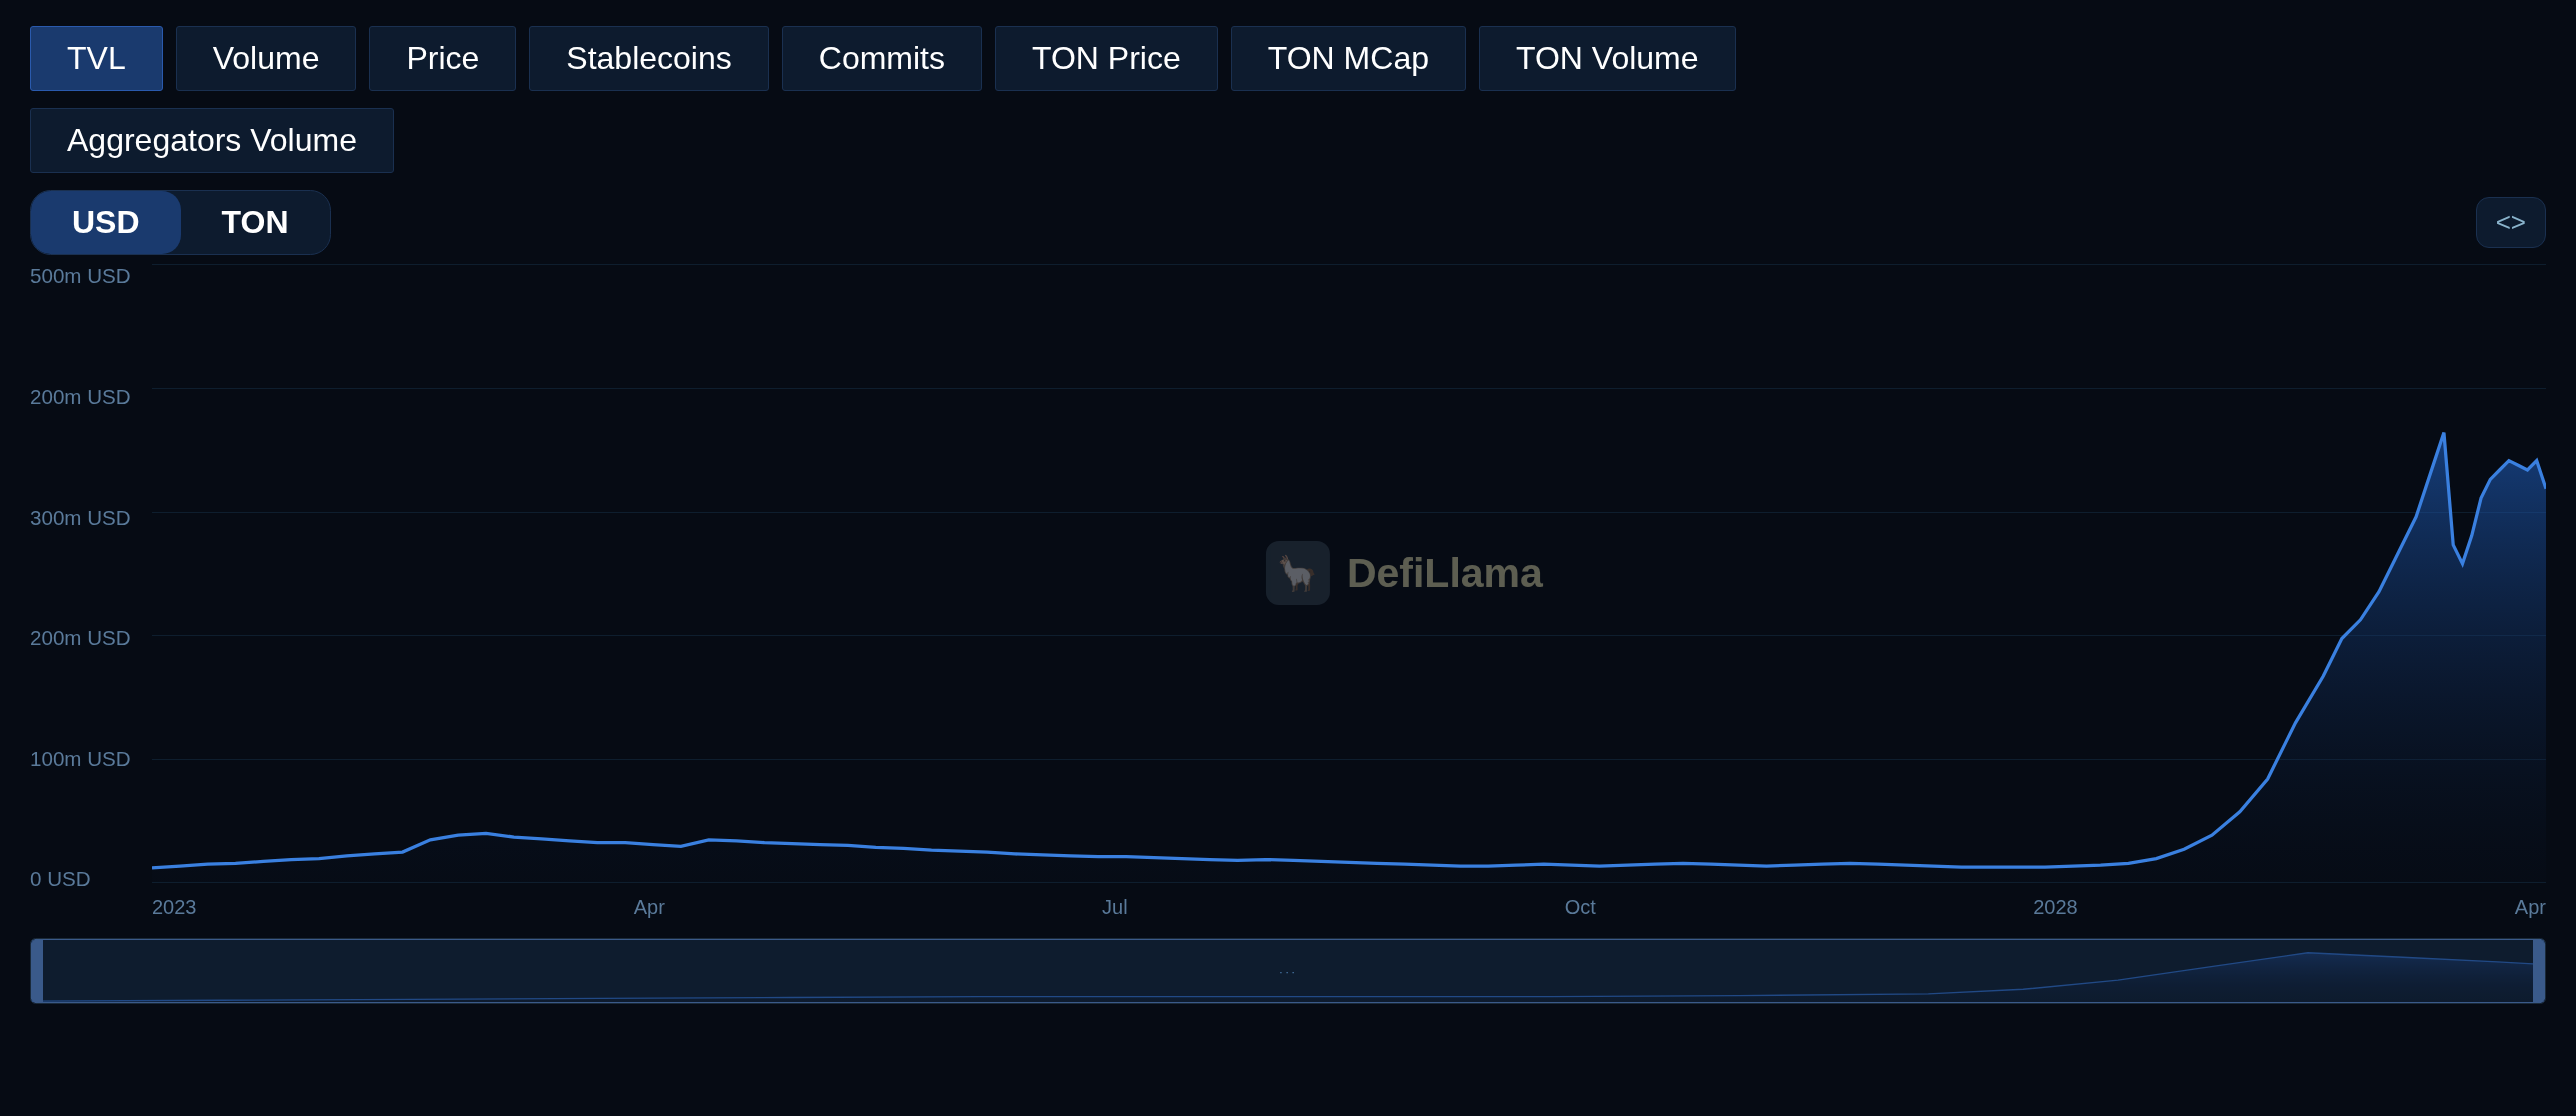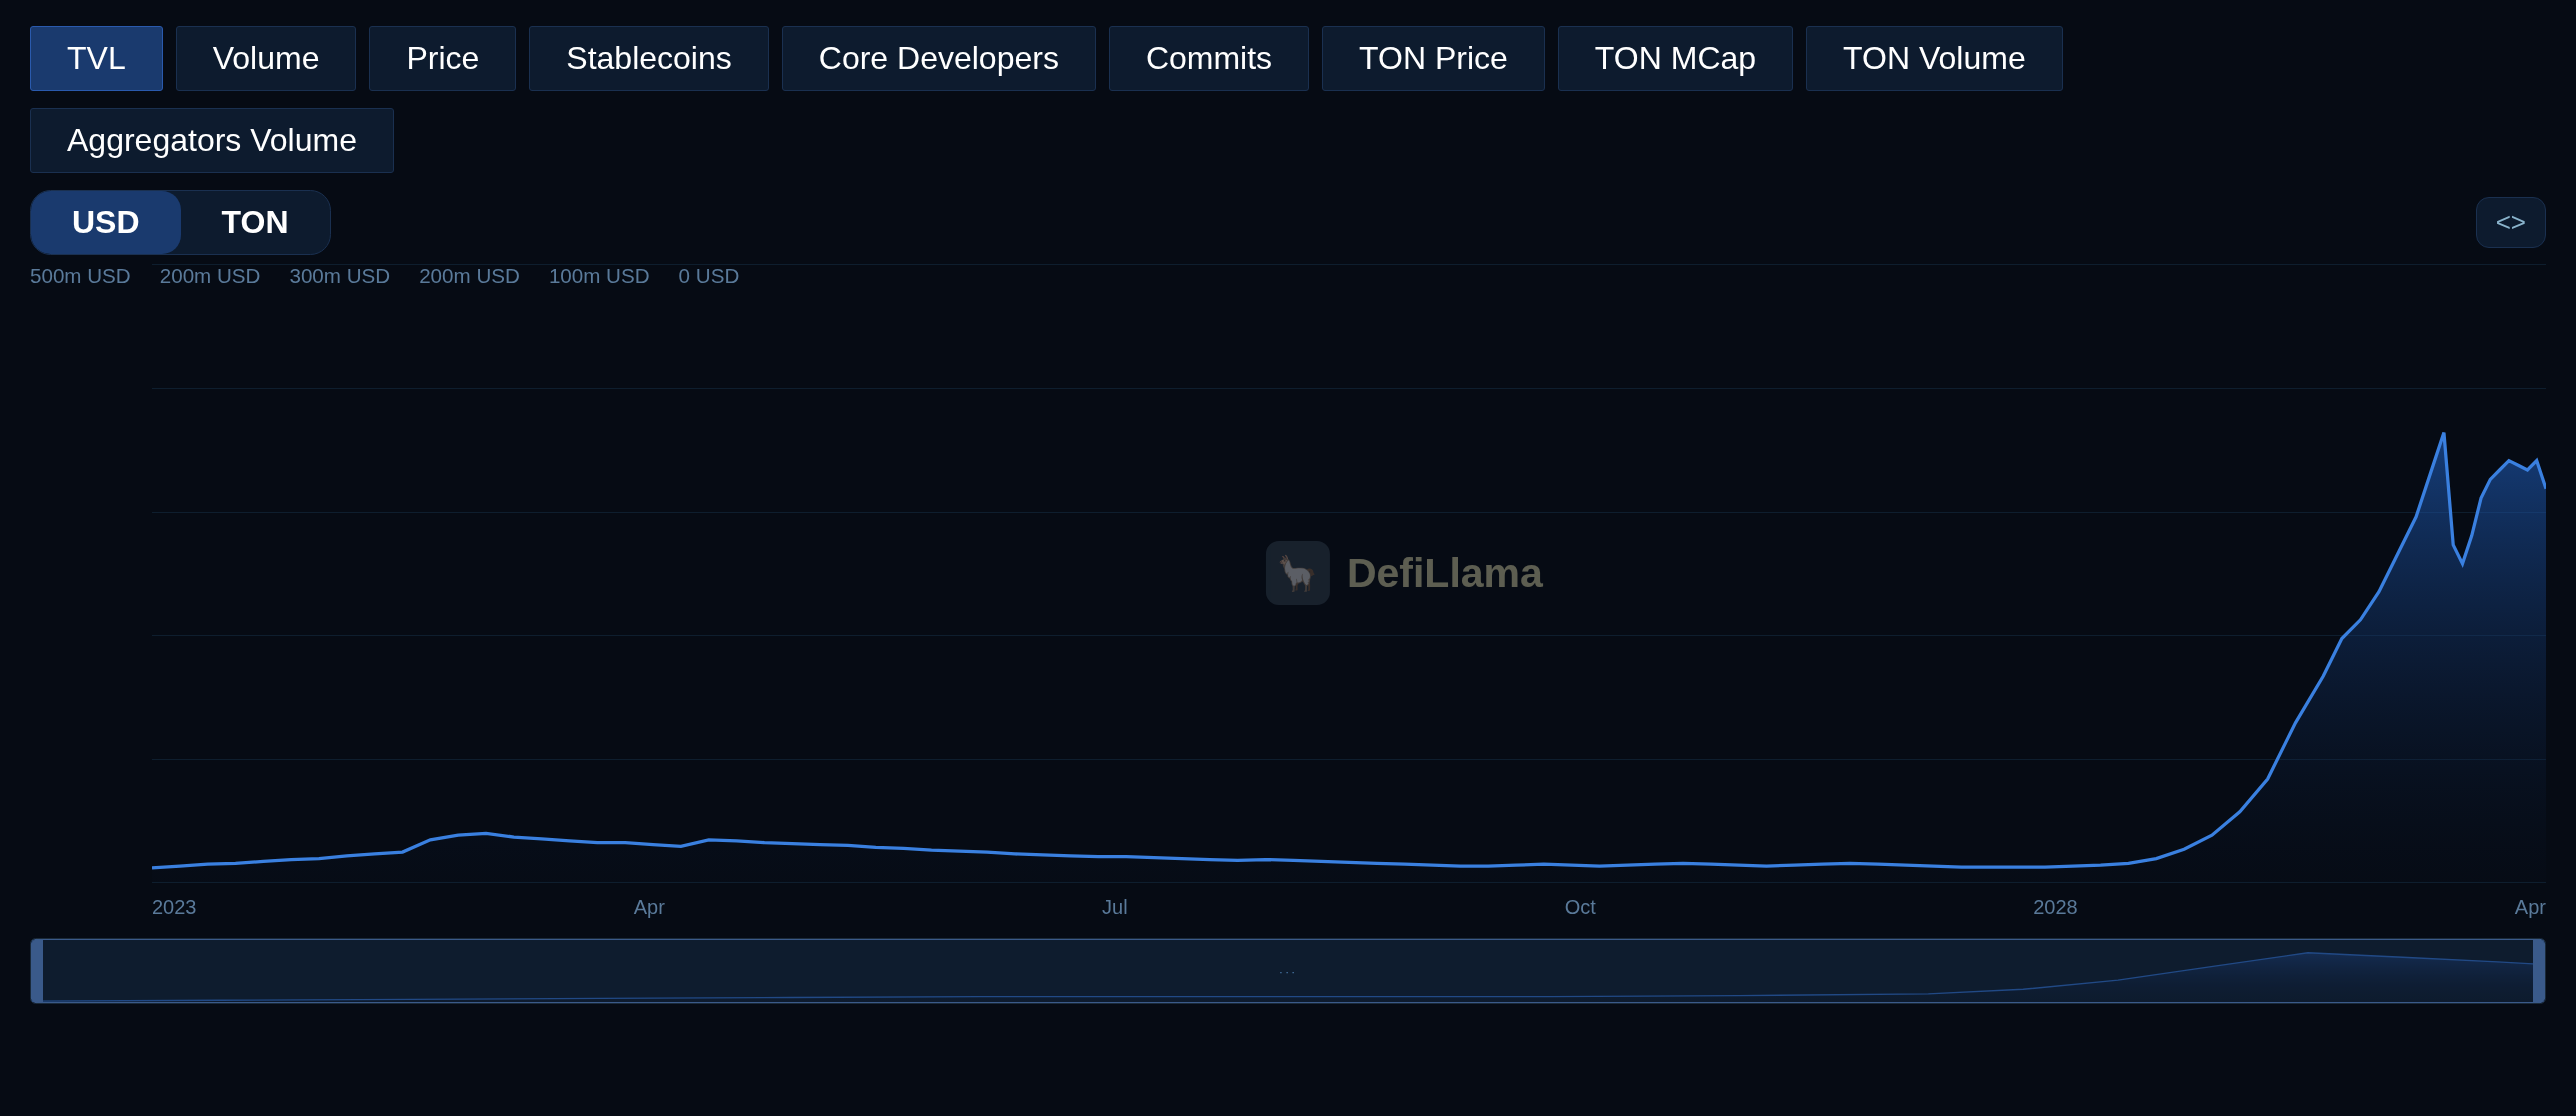--- a/index.html
+++ b/index.html
@@ -83,23 +83,23 @@
       height: 674px;
       margin-top: 9.4px;
     }
     .y-axis {
       position: absolute;
       left: 0;
       top: 0;
       height: 100%;
       width: 122px;
       display: flex;
+      flex-direction: column;
       justify-content: space-between;
       padding-bottom: 47px;
-      gap: 29px;
     }
     .y-label {
       font-size: 20.6px;
       color: #5a7a9a;
       white-space: nowrap;
     }
     .chart-inner {
       position: absolute;
       left: 122px;
       right: 0;
@@ -212,21 +212,20 @@
 </head>
 <body>
 
 <div class="container">
 
   <div class="tab-row">
   <button class="tab-btn active">TVL</button>
       <button class="tab-btn">Volume</button>
       <button class="tab-btn">Price</button>
       <button class="tab-btn">Stablecoins</button>
-      <button class="tab-btn">Core Developers</button>
       <button class="tab-btn">Commits</button>
       <button class="tab-btn">TON Price</button>
       <button class="tab-btn">TON MCap</button>
       <button class="tab-btn">TON Volume</button>
     </div>
 
   <div class="tab-row">
       <button class="tab-btn">Aggregators Volume</button>
     </div>
 

